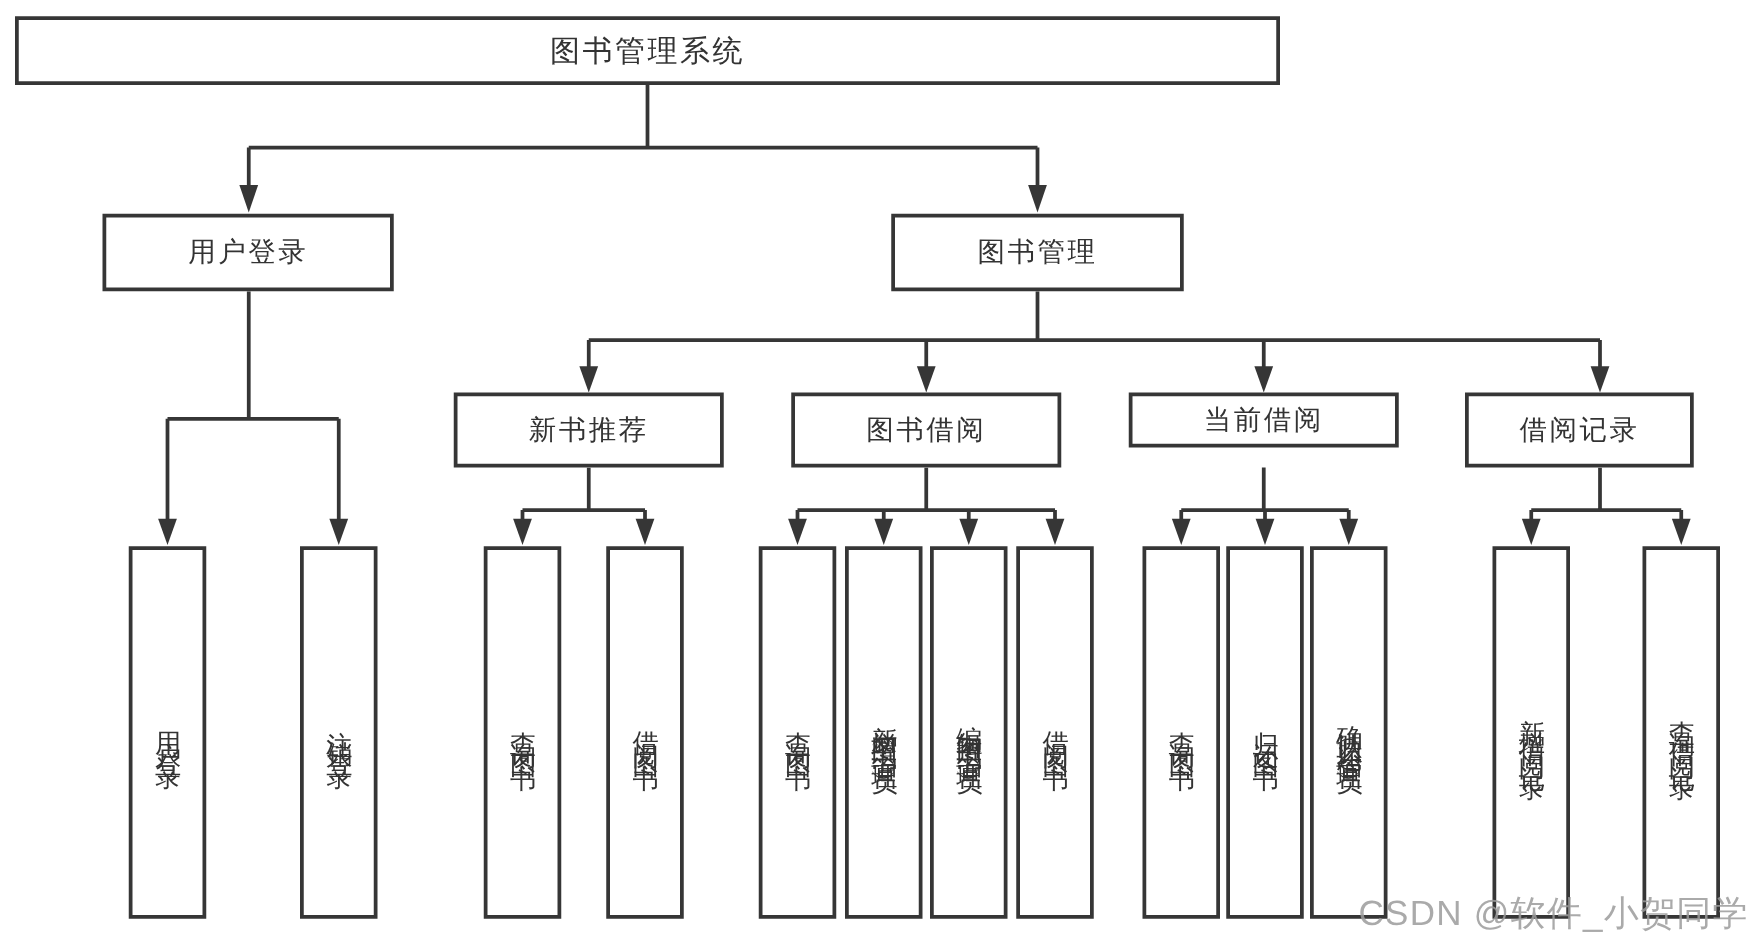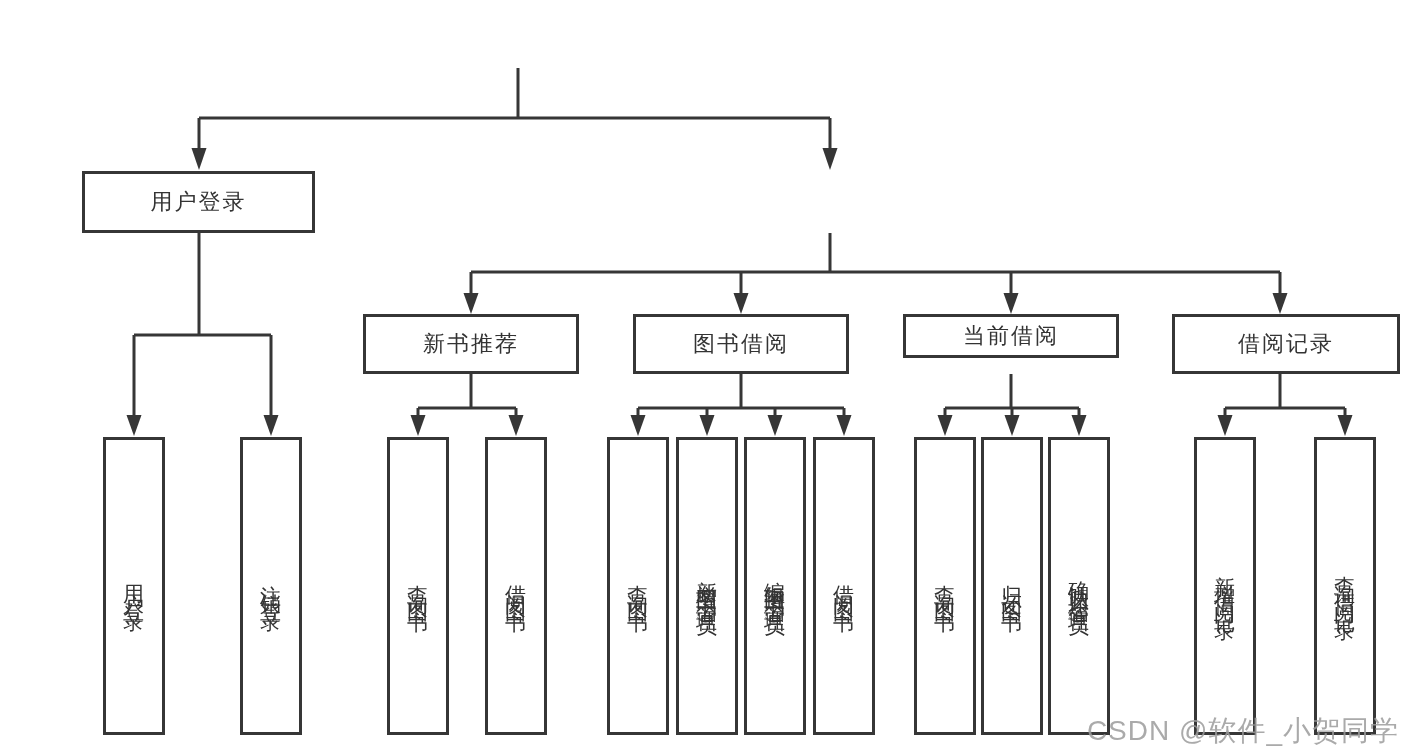--- a/index.html
+++ b/index.html
@@ -101,27 +101,29 @@
       <polygon points="767.5,415 782.5,415 775,436"></polygon>
       <polygon points="836.5,415 851.5,415 844,436"></polygon>
       <polygon points="937.5,415 952.5,415 945,436"></polygon>
       <polygon points="1004.5,415 1019.5,415 1012,436"></polygon>
       <polygon points="1071.5,415 1086.5,415 1079,436"></polygon>
       <polygon points="1217.5,415 1232.5,415 1225,436"></polygon>
       <polygon points="1337.5,415 1352.5,415 1345,436"></polygon>
     </g>
   </svg>
 
+  <div class="box root-box" style="left:12px; top:13px; width:1012px; height:55px;">图书管理系统</div>
 
   <div class="box h-box" style="left:82px; top:171px; width:233px; height:62px;">用户登录</div>
+  <div class="box h-box" style="left:713px; top:171px; width:234px; height:62px;">图书管理</div>
 
   <div class="box h-box" style="left:633px; top:314px; width:216px; height:60px;">图书借阅</div>
   <div class="box h-box" style="left:363px; top:314px; width:216px; height:60px;">新书推荐</div>
   <div class="box h-box" style="left:903px; top:314px; width:216px; height:44px;">当前借阅</div>
-  <div class="box h-box" style="left:1172px; top:314px; width:228px; height:60px;">借阅记录</div>
+  <div class="box h-box" style="left:1172px; top:314px; width:183px; height:60px;">借阅记录</div>
 
   <div class="box v-box" style="left:103px; top:437px; width:62px; height:298px;">用户登录</div>
   <div class="box v-box" style="left:240px; top:437px; width:62px; height:298px;">注销登录</div>
 
   <div class="box v-box" style="left:387px; top:437px; width:62px; height:298px;">查询图书</div>
   <div class="box v-box" style="left:485px; top:437px; width:62px; height:298px;">借阅图书</div>
 
   <div class="box v-box" style="left:607px; top:437px; width:62px; height:298px;">查询图书</div>
   <div class="box v-box long" style="left:676px; top:437px; width:62px; height:298px;">新增图书（管理员）</div>
   <div class="box v-box long" style="left:744px; top:437px; width:62px; height:298px;">编辑图书（管理员）</div>

